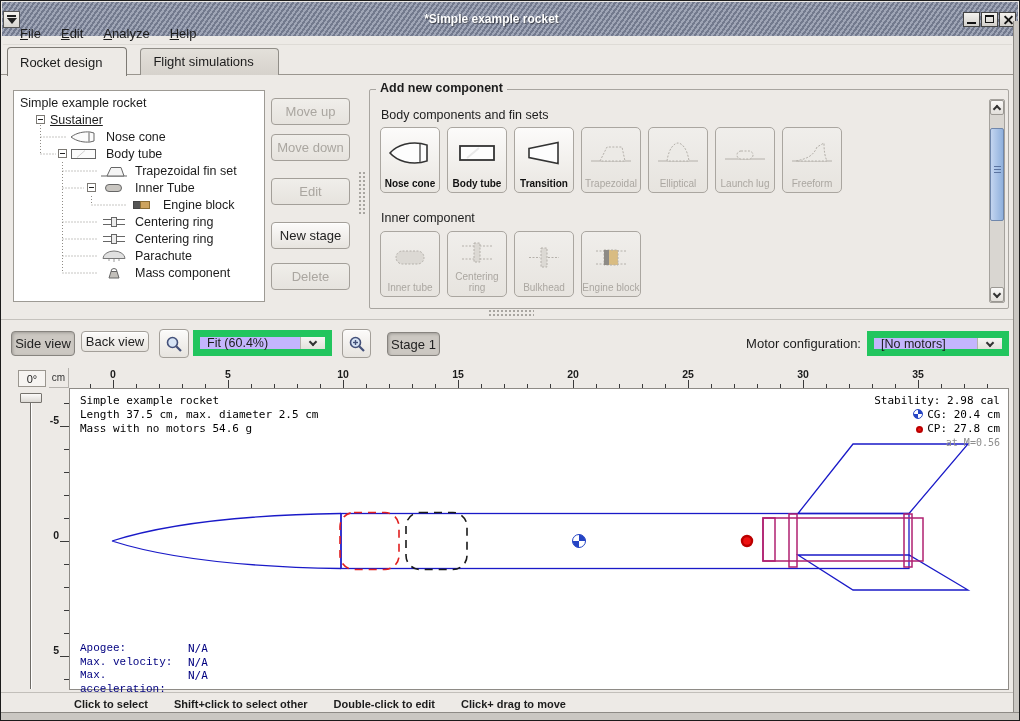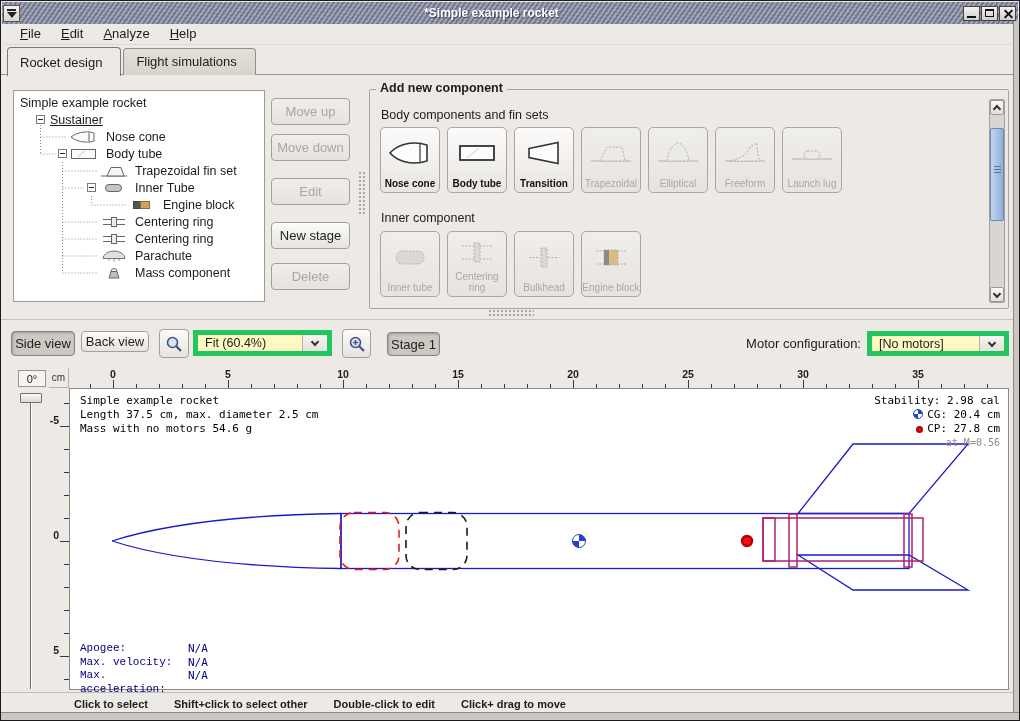--- a/index.html
+++ b/index.html
@@ -1,20 +1,20 @@
 <!DOCTYPE html>
 <html><head>
 <meta charset="utf-8">
 <style>
   html,body{margin:0;padding:0;background:#555;}
   *{box-sizing:border-box;}
   .window{position:relative;width:1020px;height:721px;background:#edeae6;border:1px solid #1b1b1b;
           font-family:"Liberation Sans",sans-serif;color:#1c1c1c;overflow:hidden;}
   
-  .titlebar{position:absolute;left:1px;top:1px;right:1px;height:22px;
+  .titlebar{position:absolute;left:1px;top:1px;right:1px;height:34px;
       background:repeating-linear-gradient(305deg,#737a8e 0 2px,#9fa5b6 2px 4px);
       display:flex;align-items:center;}
   .win-menu-btn{width:17px;height:17px;margin-left:1px;background:linear-gradient(#f4f2ef,#d8d5d0);
       border:1px solid #555;display:flex;flex-direction:column;align-items:center;justify-content:center;}
   .wmb-bar{width:9px;height:2px;background:#222;margin-bottom:1px;}
   .wmb-tri{width:0;height:0;border-left:5px solid transparent;border-right:5px solid transparent;border-top:6px solid #222;}
   .title-text{flex:1;text-align:center;font-size:12px;font-weight:bold;color:#fff;text-shadow:1px 1px 1px rgba(0,0,0,.55);}
   .win-controls{display:flex;gap:1px;margin-right:2px;}
   .wbtn{width:17px;height:15px;background:linear-gradient(#f4f2ef,#d2cfca);border:1px solid #444;
       position:relative;display:flex;align-items:center;justify-content:center;}
@@ -22,22 +22,22 @@
   .g-max{width:9px;height:8px;border:1px solid #111;border-top:2px solid #111;}
   .g-x1,.g-x2{position:absolute;width:11px;height:2px;background:#111;top:6px;left:3px;}
   .g-x1{transform:rotate(45deg);} .g-x2{transform:rotate(-45deg);}
   .frame-right{position:absolute;top:20px;right:0;width:6px;bottom:0;background:#cac7c2;border-left:1px solid #8d8a85;}
   .frame-bottom{position:absolute;left:0;right:0;bottom:0;height:8px;background:#cac7c2;border-top:1px solid #8d8a85;}
   
   .menubar{position:absolute;left:2px;top:21px;right:7px;height:23px;display:flex;align-items:center;
       padding-left:8px;gap:2px;border-bottom:1px solid #dedbd6;}
   .menu-item{font-size:13px;padding:2px 9px;cursor:default;}
   .tabbar{position:absolute;left:6px;top:45px;height:29px;display:flex;align-items:flex-end;z-index:3;}
-  .tab{font-size:13px;padding:5px 18px 6px 12px;background:linear-gradient(#e3e0da,#d6d2cc);
-      border:1px solid #918e88;border-bottom:none;border-radius:4px 4px 0 0;margin-right:2px;}
+  .tab{font-size:13px;padding:5px 24px 6px 12px;background:linear-gradient(#e3e0da,#d6d2cc);
+      border:1px solid #918e88;border-bottom:none;border-radius:4px 4px 0 0;margin-right:13px;}
   .tab.active{background:#edeae6;padding-top:7px;position:relative;top:1px;border-color:#7d7a74;}
   .upper{position:absolute;left:0;top:73px;width:1020px;height:245px;border-top:1px solid #9a968f;background:#edeae6;}
   
   .tree-panel{position:absolute;left:12px;top:15px;width:252px;height:212px;background:#fff;
       border:1px solid #9d9a94;overflow:hidden;}
   .tree-row{position:absolute;height:16px;display:flex;align-items:center;font-size:12.5px;white-space:nowrap;}
   .tree-label{position:absolute;top:1px;}
   .expander{position:absolute;width:9px;height:9px;background:#fff;border:1px solid #7c7974;top:3px;}
   .expander::after{content:"";position:absolute;left:1px;top:3px;width:5px;height:1px;background:#222;}
   .tree-icon{position:absolute;top:1px;}
@@ -75,21 +75,21 @@
       background:linear-gradient(90deg,#c3d5f0,#8fb0dc);}
   .sb-thumb::after{content:"";position:absolute;left:3px;top:44%;width:7px;height:1px;background:#5c74a0;
       box-shadow:0 3px 0 #5c74a0,0 -3px 0 #5c74a0;}
   
   .hsplitter{position:absolute;left:0;top:305px;width:1020px;height:13px;}
   .hgrip{position:absolute;left:487px;top:3px;width:46px;height:7px;
       background-image:radial-gradient(#a8a5a0 1px,transparent 1px);background-size:4px 4px;}
   
   .lower{position:absolute;left:0;top:318px;width:1020px;bottom:8px;background:#edeae6;border-top:1px solid #c5c2bd;}
   .tb-btn{position:absolute;font-size:13px;}
-  .combo{position:absolute;background:#fef9c3;border:5px solid #22c55e;display:flex;align-items:center;font-size:12.5px;}
+  .combo{position:absolute;background:#c4b5fd;border:7px solid #22c55e;display:flex;align-items:center;font-size:12.5px;}
   .combo .val{flex:1;padding-left:7px;white-space:nowrap;}
   .combo .dd{width:25px;align-self:stretch;display:flex;align-items:center;justify-content:center;
       background:linear-gradient(#f6f5f3,#e4e1dc);border-left:1px solid #b5b2ad;}
   .motor-label{position:absolute;font-size:13px;text-align:right;}
   
   .rot-box{position:absolute;left:17px;top:50px;width:28px;height:17px;border:1px solid #9a968f;background:#f6f4f1;
       font-size:11px;display:flex;align-items:center;justify-content:center;}
   .slider-track{position:absolute;left:29px;top:82px;width:2px;height:287px;background:#6e6b66;border-right:1px solid #fff;}
   .slider-handle{position:absolute;left:19px;top:73px;width:22px;height:10px;background:linear-gradient(#fbfaf9,#dcd9d4);
       border:1px solid #76736e;border-radius:1px;}
@@ -297,34 +297,34 @@
                 <svg width="46" height="30" viewBox="0 0 46 30">
                   <line x1="3" y1="23" x2="43" y2="23" stroke="#b4b0aa"></line>
                   <path d="M12,23 C14,9 20,5 23,5 C26,5 32,9 34,23 Z" fill="#eceae6" stroke="#b4b0aa" stroke-dasharray="2,1.5"></path>
                 </svg>
               </div>
               <div class="lbl">Elliptical</div>
             </div>
             <div class="comp-btn disabled">
               <div class="ic">
                 <svg width="46" height="30" viewBox="0 0 46 30">
+                  <line x1="3" y1="21" x2="43" y2="21" stroke="#b4b0aa"></line>
+                  <rect x="15" y="13" width="16" height="8" rx="4" fill="#eceae6" stroke="#b4b0aa" stroke-dasharray="2,1.5"></rect>
+                </svg>
+              </div>
+              <div class="lbl">Launch lug</div>
+            </div>
+            <div class="comp-btn disabled">
+              <div class="ic">
+                <svg width="46" height="30" viewBox="0 0 46 30">
                   <line x1="3" y1="23" x2="43" y2="23" stroke="#b4b0aa"></line>
                   <path d="M7,23 C16,21 24,19 28,9 L35,5 C35,13 36,19 38,23 Z" fill="#eceae6" stroke="#b4b0aa" stroke-dasharray="2,1.5"></path>
                 </svg>
               </div>
               <div class="lbl">Freeform</div>
-            </div>
-            <div class="comp-btn disabled">
-              <div class="ic">
-                <svg width="46" height="30" viewBox="0 0 46 30">
-                  <line x1="3" y1="21" x2="43" y2="21" stroke="#b4b0aa"></line>
-                  <rect x="15" y="13" width="16" height="8" rx="4" fill="#eceae6" stroke="#b4b0aa" stroke-dasharray="2,1.5"></rect>
-                </svg>
-              </div>
-              <div class="lbl">Launch lug</div>
             </div>
           </div>
           <div class="sec-label" style="top: 121px;">Inner component</div>
           <div class="comp-row" style="top: 141px;">
             <div class="comp-btn disabled">
               <div class="ic">
                 <svg width="46" height="30" viewBox="0 0 46 30">
                   <rect x="9" y="9" width="28" height="13" rx="6.5" fill="#dcd9d4" stroke="#b4b0aa" stroke-dasharray="2,1.5"></rect>
                 </svg>
               </div>

